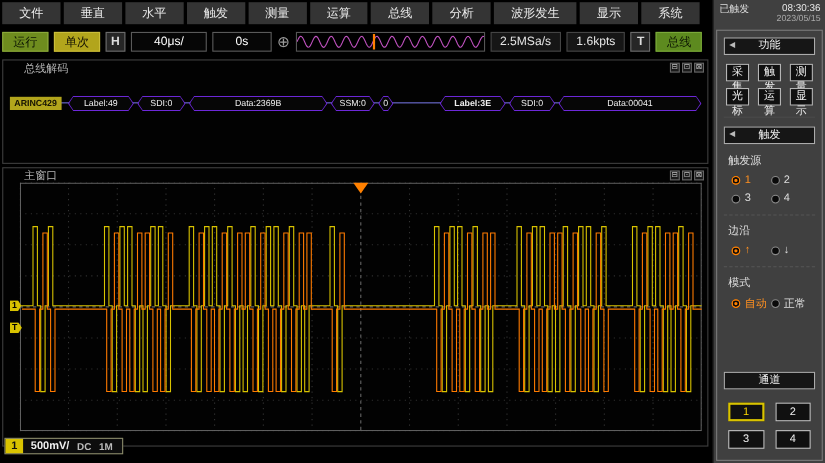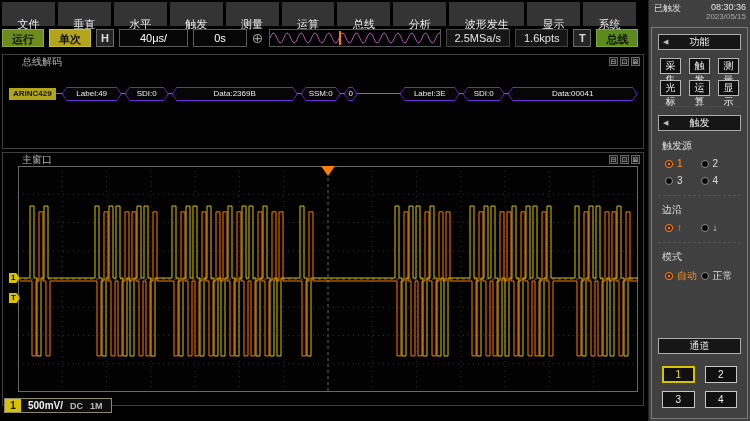--- a/index.html
+++ b/index.html
@@ -5,25 +5,25 @@
   * { box-sizing: border-box; }
   html,body { margin:0; padding:0; }
   body {
     width:750px; height:421px; overflow:hidden; position:relative;
     background:#000; color:#ddd;
     font-family:"Liberation Sans","DejaVu Sans",sans-serif;
   }
 
   
   .menubar { position:absolute; left:2px; top:2px; width:634px; height:20px; display:flex; gap:3px; }
-  .menu-item { flex:1 1 auto; background:#343434; color:#ededed; font-size:11px; line-height:20px; text-align:center; padding:12px 4px; white-space:nowrap; cursor:default; }
+  .menu-item { flex:1 1 auto; background:#343434; color:#ededed; font-size:11px; line-height:20px; text-align:center; padding:0 4px; white-space:nowrap; cursor:default; }
 
   
   .toolbar { position:absolute; left:2px; top:27px; width:644px; height:22px; display:flex; align-items:center; gap:5px; }
-  .tb-btn { height:18px; line-height:18px; font-size:11px; padding:0 9px; font-weight:bold;text-align:center; }
+  .tb-btn { height:18px; line-height:18px; font-size:11px; padding:0 9px; font-weight:normal;text-align:center; }
   .run-btn { background:#6e8c1e; color:#0b1403; border:1px solid #8aa93a; }
   .single-btn { background:#b2a51c; color:#141103; border:1px solid #cabd3a; }
   .sq-btn { width:18px; height:18px; line-height:16px; text-align:center; font-size:11px; color:#ddd; background:#262626; border:1px solid #6a6a6a; padding:0; font-weight:bold; }
   .tb-field { height:18px; line-height:16px; font-size:11px; padding:0 20px; background:#060606; border:1px solid #5a5a5a; color:#fff; }
   .zoom-icon { color:#9a9a9a; font-size:14px; line-height:18px; }
   .preview { width:172px; height:18px; border:1px solid #555; background:#000; }
   .preview svg { display:block; width:100%; height:100%; }
   .disp-box { height:18px; line-height:16px; font-size:11px; padding:0 8px; background:#161616; border:1px solid #444; color:#e5e5e5; }
   .bus-btn { background:#5d8a1f; color:#0d1603; border:1px solid #7aa93a; }
 
@@ -149,21 +149,21 @@
       </div>
       <div class="decode-seg" style="width: 40px;">
         <span class="fill"></span>
         <span class="txt">SSM:0</span>
       </div>
       <div class="decode-seg" style="width: 14px;">
         <span class="fill"></span>
         <span class="txt">0</span>
       </div>
       <div class="seg-gap" style="width: 36px;"></div>
-      <div class="decode-seg" style="width: 60px;">
+      <div class="decode-seg" style="width: 60px; font-weight: bold;">
         <span class="fill"></span>
         <span class="txt">Label:3E</span>
       </div>
       <div class="decode-seg" style="width: 42px;">
         <span class="fill"></span>
         <span class="txt">SDI:0</span>
       </div>
       <div class="decode-seg" style="width: 130px;">
         <span class="fill"></span>
         <span class="txt">Data:00041</span>

